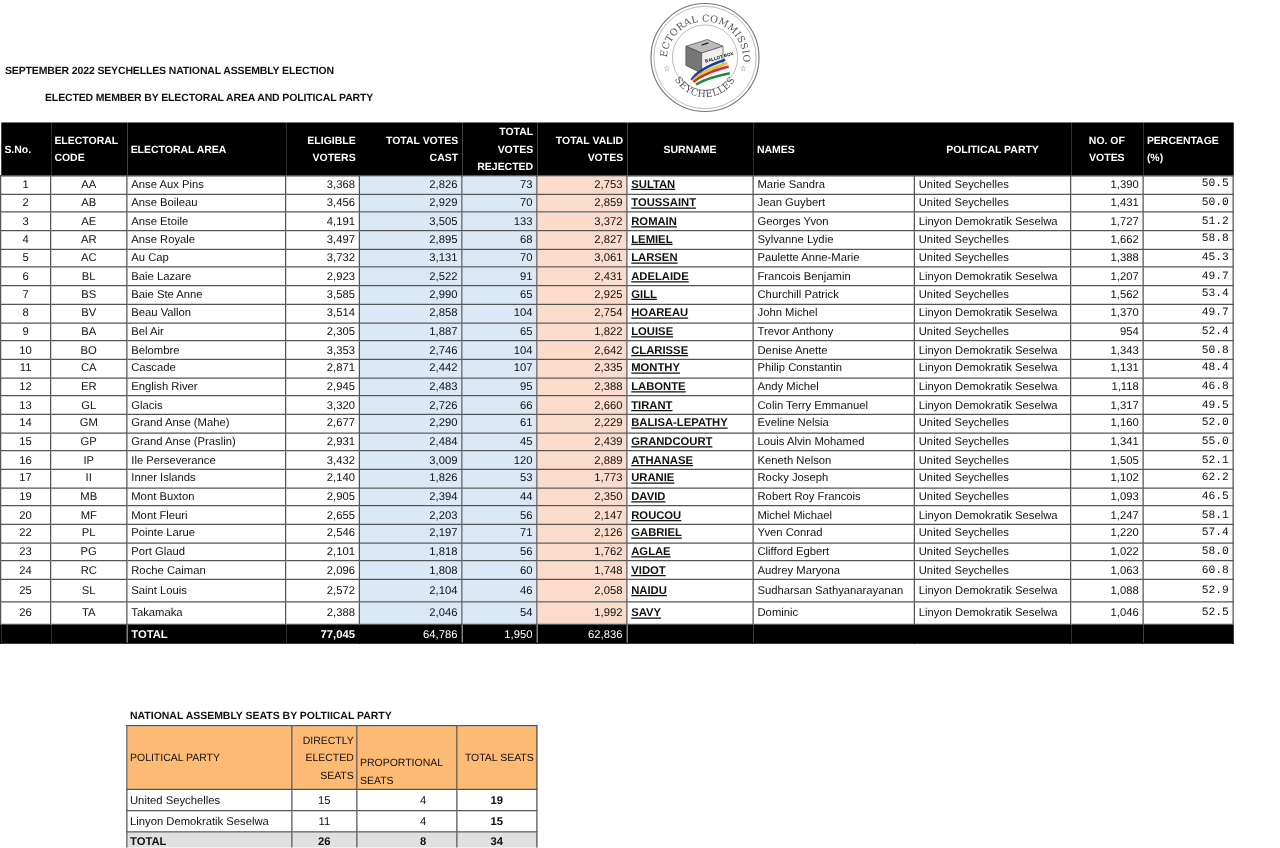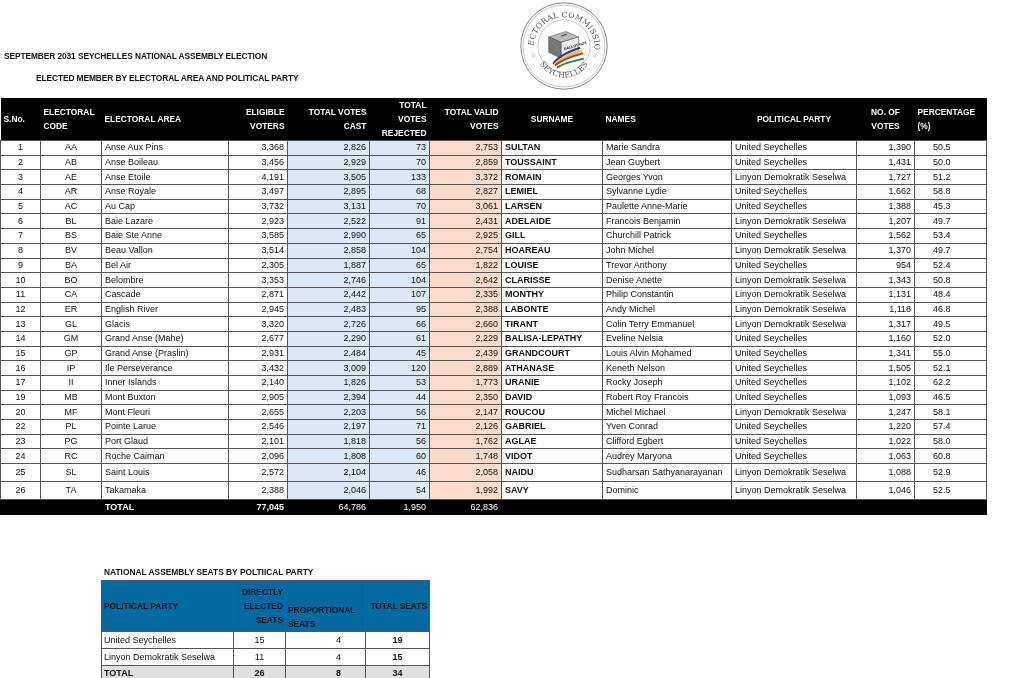--- a/index.html
+++ b/index.html
@@ -14,37 +14,37 @@
   #main { position: absolute; left: 0; top: 98px; width: 986px; font-size: 9px; }
   #main thead th { background: #000; color: #fff; font-weight: bold; font-size: 8.4px;
                    height: 31px; padding: 0 3px; vertical-align: middle; line-height: 14px; }
   #main tbody td { border: 1px solid #555; height: 13.7px; padding: 0 3px; line-height: 13px;
                    white-space: nowrap; overflow: hidden; }
   #main tbody tr.tall td { height: 17px; }
   #main td.c { text-align: center; }
   #main td.r { text-align: right; }
   #main td.blue { background: #dbe8f5; }
   #main td.peach { background: #fbdccb; }
-  #main td.bold { font-weight: bold; }
-  #main td.pct { text-align: left; padding-left: 18px; }
+  #main td.bold { font-weight: bold; text-decoration: underline; }
+  #main td.pct { text-align: right; padding-left: 18px; font-family: Liberation Mono, monospace; }
   #main tr.total td { background: #000; color: #fff; border: 1px solid #000; height: 14px; font-size: 9px; }
   #main tr.total td.b { font-weight: bold; }
 
   #seat-title { position: absolute; left: 104px; top: 567px; font-size: 8.4px; font-weight: bold; }
   #seats { position: absolute; left: 101px; top: 580px; width: 328px; font-size: 9px; }
-  #seats th { background: #0369a1; border: 1px solid #555; font-size: 8.4px; font-weight: bold; line-height: 14px; padding: 0 2px; }
+  #seats th { background: #fdba74; border: 1px solid #555; font-size: 8.4px; font-weight: normal; line-height: 14px; padding: 0 2px; }
   #seats td { border: 1px solid #555; height: 16px; padding: 0 2px; }
   #seats tr.total td { background: #e0e0e0; font-weight: bold; height: 13px; }
   #seats .c { text-align: center; }
   #seats .r { text-align: right; }
 </style>
 </head>
 <body>
 
-<div id="t1" class="title">SEPTEMBER 2031 SEYCHELLES NATIONAL ASSEMBLY ELECTION</div>
+<div id="t1" class="title">SEPTEMBER 2022 SEYCHELLES NATIONAL ASSEMBLY ELECTION</div>
 <div id="t2" class="title">ELECTED MEMBER BY ELECTORAL AREA AND POLITICAL PARTY</div>
 
 <svg id="logo" viewBox="0 0 100 100">
   <defs>
     <path id="arcTop" d="M 16 52 A 34 34 0 0 1 84 52"></path>
     <path id="arcBot" d="M 20 62 A 31 31 0 0 0 80 62"></path>
   </defs>
   <circle cx="50" cy="50" r="48" fill="#fff" stroke="#777" stroke-width="1"></circle>
   <circle cx="50" cy="50" r="45.5" fill="none" stroke="#999" stroke-width="0.6"></circle>
   <circle cx="50" cy="50" r="29" fill="none" stroke="#999" stroke-width="0.6"></circle>

